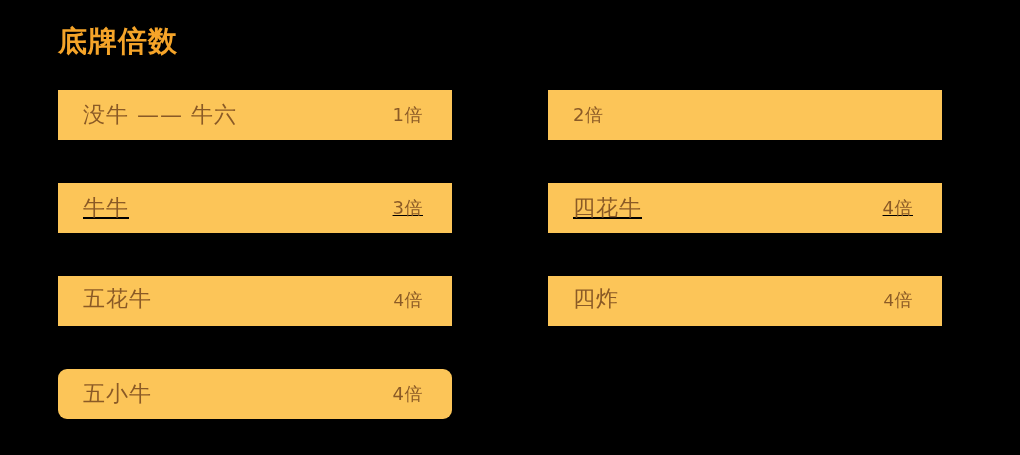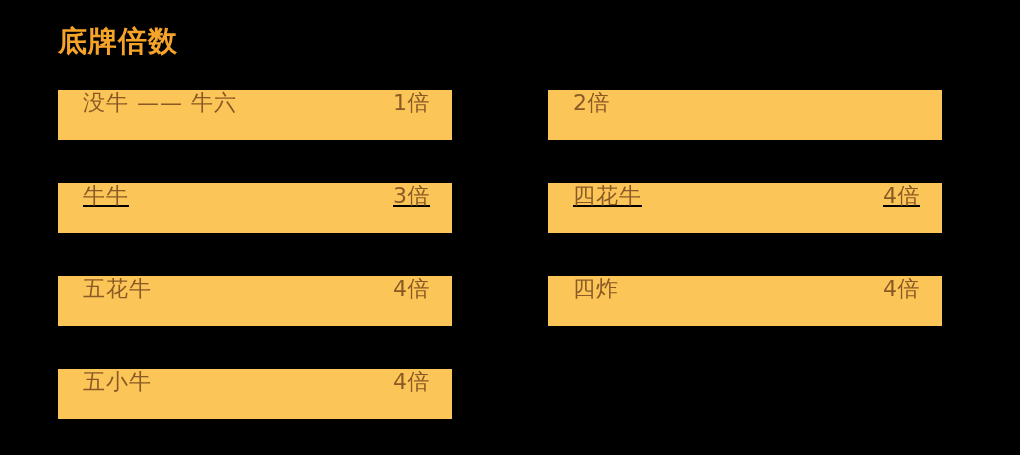--- a/index.html
+++ b/index.html
@@ -54,41 +54,41 @@
   #column-left  { left: 42px;  width: 394px; }
   #column-right { left: 532px; width: 394px; }
 
   .rate-row {
     position: absolute;
     left: 0;
     width: 394px;
     height: 50px;
     background: #FCC558;
     display: flex;
-    align-items: flex-start;
+    align-items: center;
     justify-content: space-between;
-    padding: 0 22px 0 25px;
+    padding: 0 29px 0 25px;
     gap: 36px;
   }
 
   .rate-row.r0 { top: 0px;   }
   .rate-row.r1 { top: 93px; text-decoration: underline;  }
-  .rate-row.r2 { top: 186px; }
-  .rate-row.r3 { top: 279px; }
+  .rate-row.r2 { top: 186px; font-family: Liberation Mono, monospace; }
+  .rate-row.r3 { top: 279px; border-radius: 9px; }
 
   .rate-label {
     font-size: 22px;
     line-height: 26px;
     color: #8A5A26;
     white-space: nowrap;
     letter-spacing: 1px;
   }
 
   .rate-value {
-    font-size: 22px;
+    font-size: 18px;
     line-height: 26px;
     color: #8A5A26;
     white-space: nowrap;
     letter-spacing: 0.5px;
   }
 </style>
 </head>
 <body>
 
 <div id="panel">

